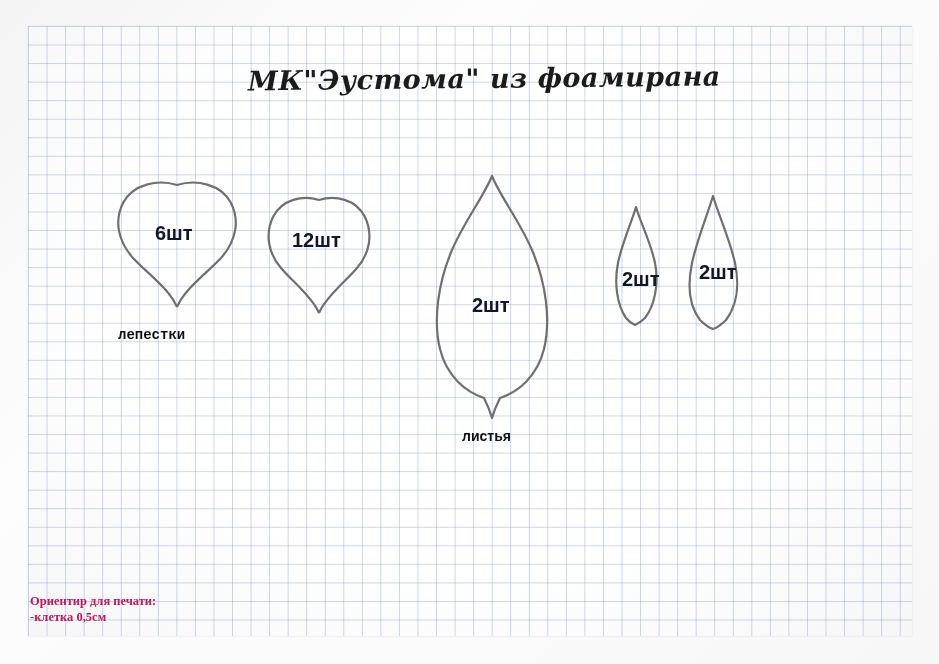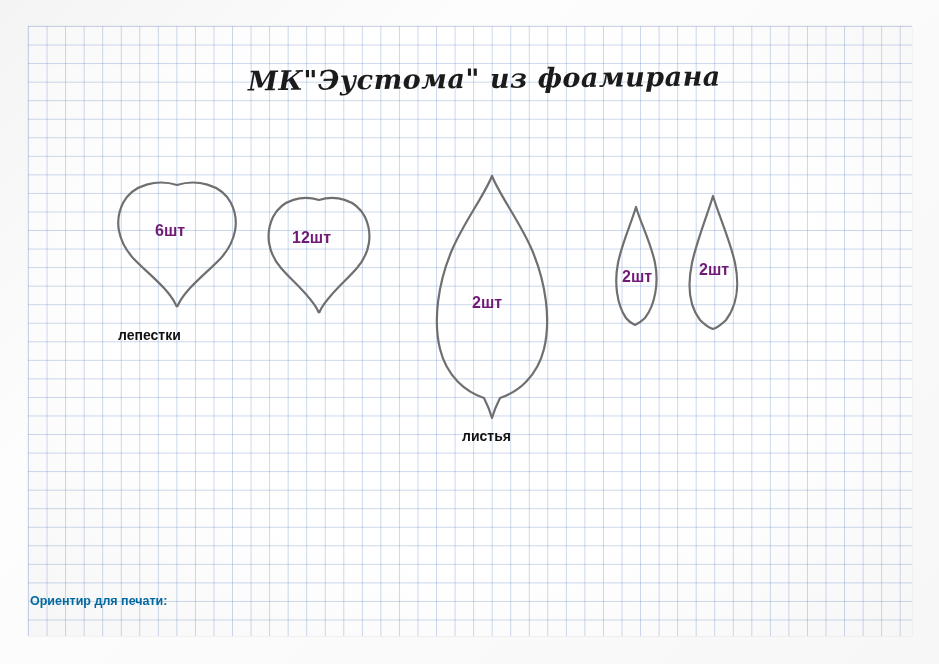--- a/index.html
+++ b/index.html
@@ -66,42 +66,43 @@
     position: absolute;
     left: 0; top: 0;
     width: 939px;
     height: 664px;
     pointer-events: none;
   }
 
   
   .qty-label {
     position: absolute;
-    font-size: 16px;
+    font-size: 20px;
     font-weight: bold;
-    color: #701a75;
+    color: #0f172a;
     white-space: nowrap;
   }
   .group-label {
     position: absolute;
     font-size: 14px;
     font-weight: bold;
     color: #111;
     white-space: nowrap;
   }
 
   
   #notes {
     position: absolute;
     left: 30px;
     top: 594px;
     font-size: 12.5px;
     font-weight: bold;
-    color: #0369a1;
+    color: #be185d;
     line-height: 15.5px;
+    font-family: Liberation Serif, serif;
   }
   #notes div { white-space: nowrap; }
 </style>
 </head>
 <body>
 
 <div id="page">
 
   <div id="page-edge"></div>
 
@@ -159,20 +160,21 @@
            C 697,240 707,216 713,196 Z"></path>
     </g>
   </svg>
 
   <div class="qty-label" style="left:155px; top:222px;">6шт</div>
   <div class="qty-label" style="left:292px; top:229px;">12шт</div>
   <div class="qty-label" style="left:472px; top:294px;">2шт</div>
   <div class="qty-label" style="left:622px; top:268px;">2шт</div>
   <div class="qty-label" style="left:699px; top:261px;">2шт</div>
 
-  <div class="group-label" style="left:118px; top:327px;">лепестки</div>
+  <div class="group-label" style="left:118px; top:327px;font-family:Liberation Mono, monospace;">лепестки</div>
   <div class="group-label" style="left:462px; top:428px;">листья</div>
 
   <div id="notes">
     <div>Ориентир для печати:</div>
+    <div>-клетка 0,5см</div>
   </div>
 
 </div>
 
 </body></html>

